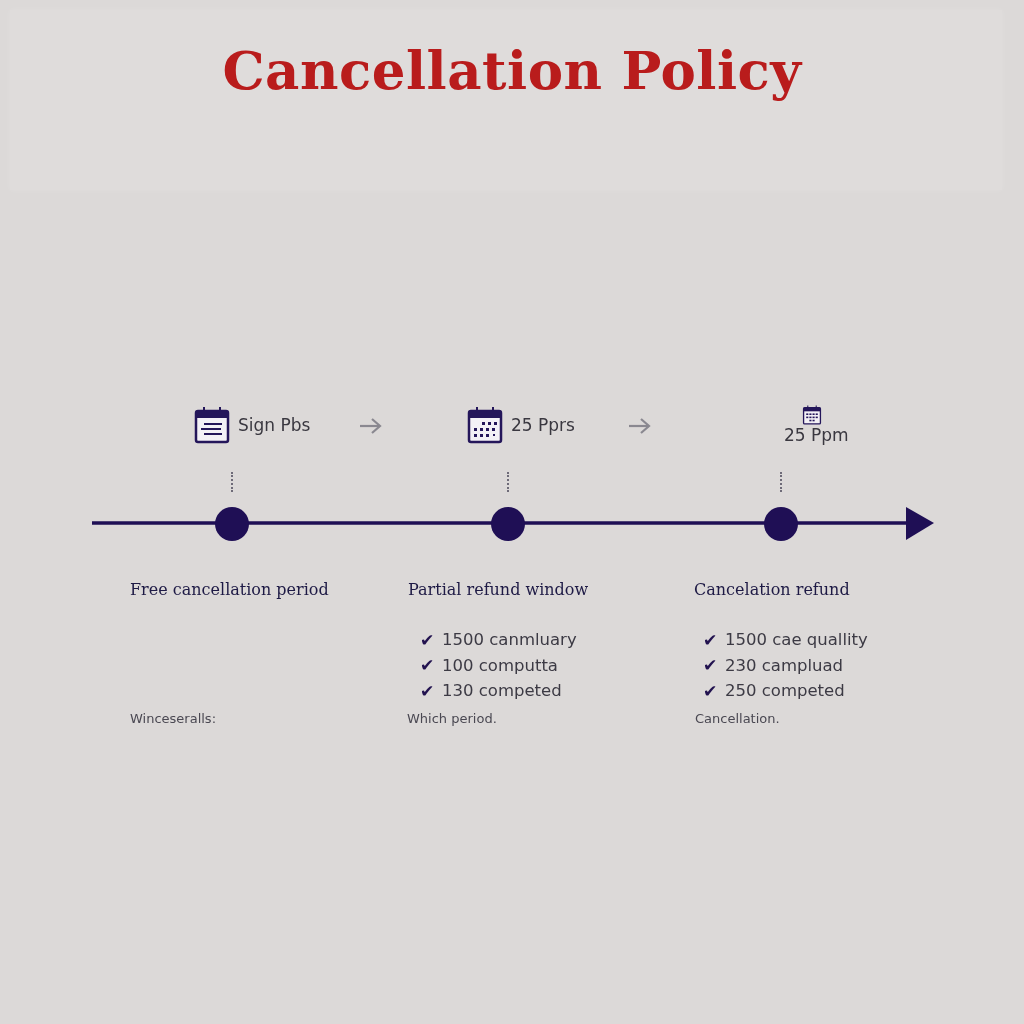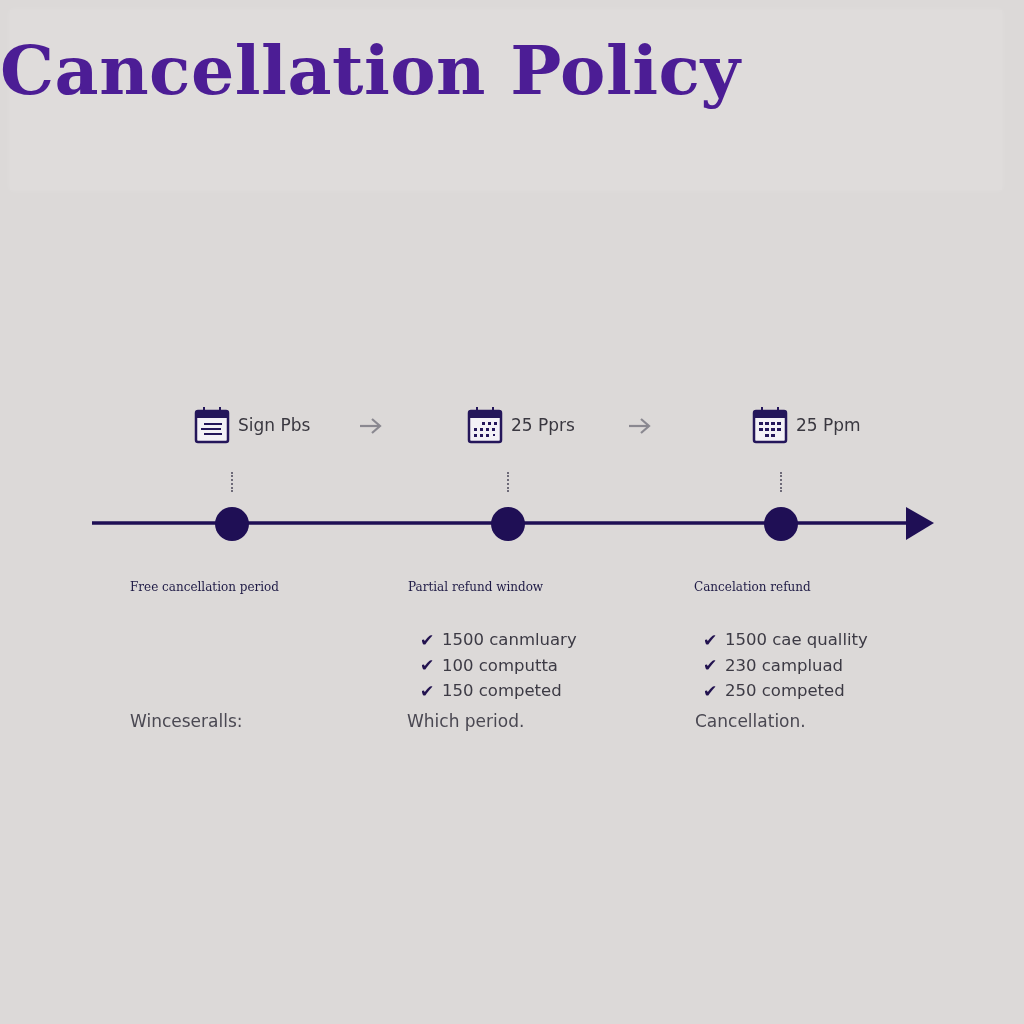--- a/index.html
+++ b/index.html
@@ -24,26 +24,26 @@
       width: 992px;
       height: 180px;
       background: #dfdcdb;
       box-shadow: 0 0 6px rgba(255,255,255,0.15);
     }
     .title {
       position: absolute;
       left: 0;
       top: 30px;
       width: 1024px;
-      text-align: left;
+      text-align: center;
       font-family: "DejaVu Serif", serif;
       font-weight: bold;
-      font-size: 68px;
+      font-size: 53px;
       line-height: 80px;
-      color: #4c1d95;
+      color: #b91c1c;
       letter-spacing: 0.5px;
     }
     .step-head {
       position: absolute;
       top: 405px;
       height: 40px;
       display: flex;
       align-items: center;
       text-align: center;
     }
@@ -84,21 +84,21 @@
       width: 34px;
       height: 34px;
       border-radius: 50%;
       background: #1f0f55;
       top: 507px;
     }
     .col-title {
       position: absolute;
       top: 580px;
       font-family: "DejaVu Serif", serif;
-      font-size: 12px;
+      font-size: 16px;
       color: #1e1a45;
     }
     .checks {
       position: absolute;
       top: 627px;
       margin: 0;
       padding: 0;
       list-style: none;
     }
     .checks li {
@@ -113,21 +113,21 @@
       color: #22124f;
       font-weight: bold;
       width: 20px;
       font-size: 17px;
       margin-right: 2px;
     }
     .footnote {
       position: absolute;
       top: 711px;
       font-family: "DejaVu Sans", sans-serif;
-      font-size: 17px;
+      font-size: 13px;
       color: #4a4852;
     }
   </style>
 </head>
 <body>
 
 <div class="page">
 
   <div class="title-box"></div>
   <div class="title">
@@ -173,21 +173,21 @@
       </g>
     </svg>
     <span class="step-label">25 Pprs</span>
   </div>
 
   <svg class="arrow-right" style="left:627px;" viewBox="0 0 26 20">
     <line x1="2" y1="10" x2="22" y2="10" stroke="#8a8890" stroke-width="2.2"></line>
     <polyline points="14,3 22,10 14,17" fill="none" stroke="#8a8890" stroke-width="2.2"></polyline>
   </svg>
 
-  <div class="step-head" style="left:752px;">
+  <div class="step-head" style="left:776px;flex-direction:column;">
     <svg class="cal-icon" viewBox="0 0 36 38">
       <rect x="2" y="5" width="32" height="31" rx="2" fill="#f3f1f6" stroke="#24165a" stroke-width="2.5"></rect>
       <rect x="2" y="5" width="32" height="7" fill="#24165a"></rect>
       <line x1="10" y1="1" x2="10" y2="8" stroke="#24165a" stroke-width="2"></line>
       <line x1="26" y1="1" x2="26" y2="8" stroke="#24165a" stroke-width="2"></line>
       <g fill="#24165a">
         <rect x="7" y="16" width="4" height="3"></rect>
           <rect x="13" y="16" width="4" height="3"></rect>
           <rect x="19" y="16" width="4" height="3"></rect>
           <rect x="25" y="16" width="4" height="3"></rect>
@@ -223,21 +223,21 @@
     <li>
         <span class="check-icon">✔</span>
         <span>1500 canmluary</span>
       </li>
     <li>
         <span class="check-icon">✔</span>
         <span>100 computta</span>
       </li>
     <li>
         <span class="check-icon">✔</span>
-        <span>150 competed</span>
+        <span>130 competed</span>
       </li>
   </ul>
   <div class="footnote" style="left:407px;">Which period.</div>
 
   <div class="col-title" style="left:694px;">Cancelation refund</div>
   <ul class="checks" style="left:703px;">
     <li>
         <span class="check-icon">✔</span>
         <span>1500 cae quallity</span>
       </li>

